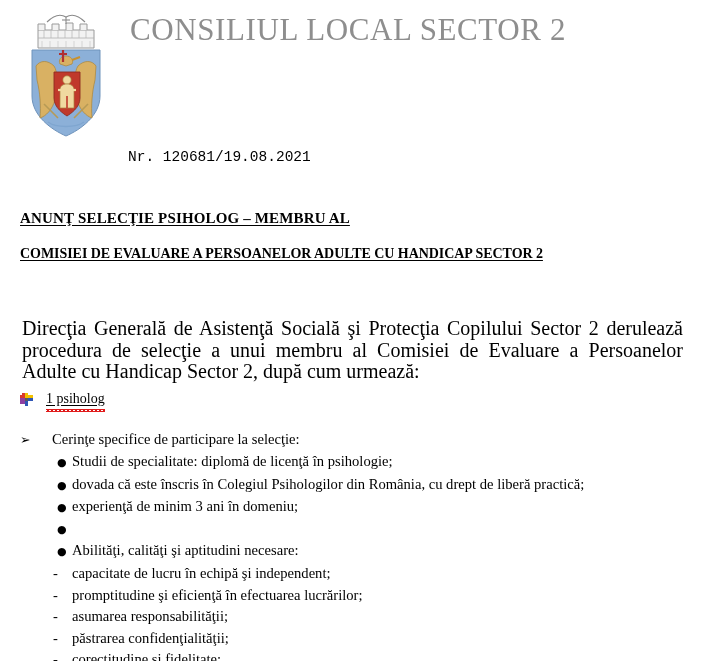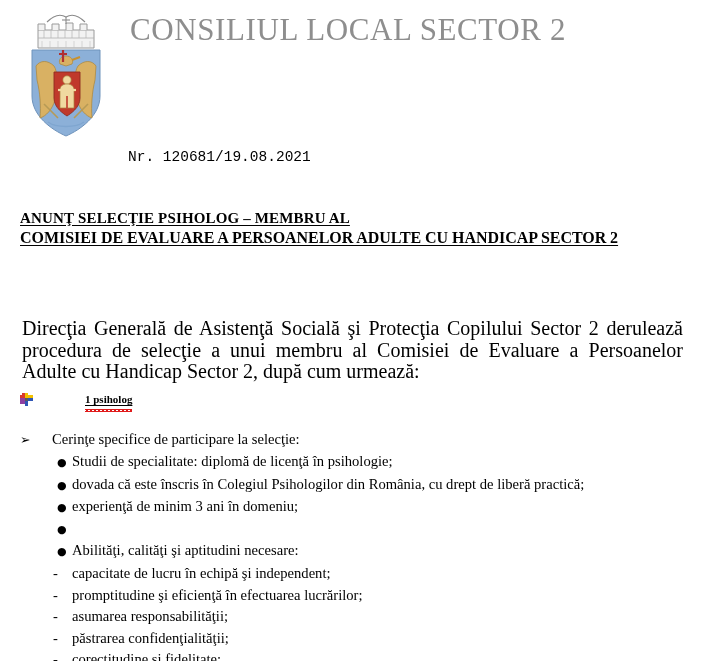--- a/index.html
+++ b/index.html
@@ -87,21 +87,22 @@
     font-size: 15px;
     font-weight: bold;
     line-height: 20px;
     letter-spacing: 0.15px;
   }
   .title-line span {
     text-decoration: underline;
     text-underline-offset: 2px;
   }
   .title-line.second {
-    font-size: 16px;
+    margin-top: 16px;
+    font-size: 14px;
     letter-spacing: -0.05px;
   }
 
   .intro {
     position: absolute;
     left: 22px;
     top: 298px;
     width: 661px;
     font-size: 20px;
     line-height: 21.5px;
@@ -118,27 +119,26 @@
   }
   .pinwheel {
     width: 13px;
     height: 13px;
     margin-top: 3px;
     margin-right: 13px;
     flex: none;
   }
   .pinwheel svg { display: block; }
   .position-label {
-    font-size: 11px;
+    font-size: 14px;
     line-height: 18px;
-    font-weight: bold;
+    font-weight: normal;
     text-decoration: underline;
     text-underline-offset: 2px;
     position: relative;
-    margin-left: 39px;
   }
   .position-label::after {
     content: "";
     position: absolute;
     left: 0;
     right: 0;
     bottom: -4px;
     height: 3px;
     background-image:
       linear-gradient(45deg, transparent 42%, #e01b1b 42%, #e01b1b 58%, transparent 58%),

